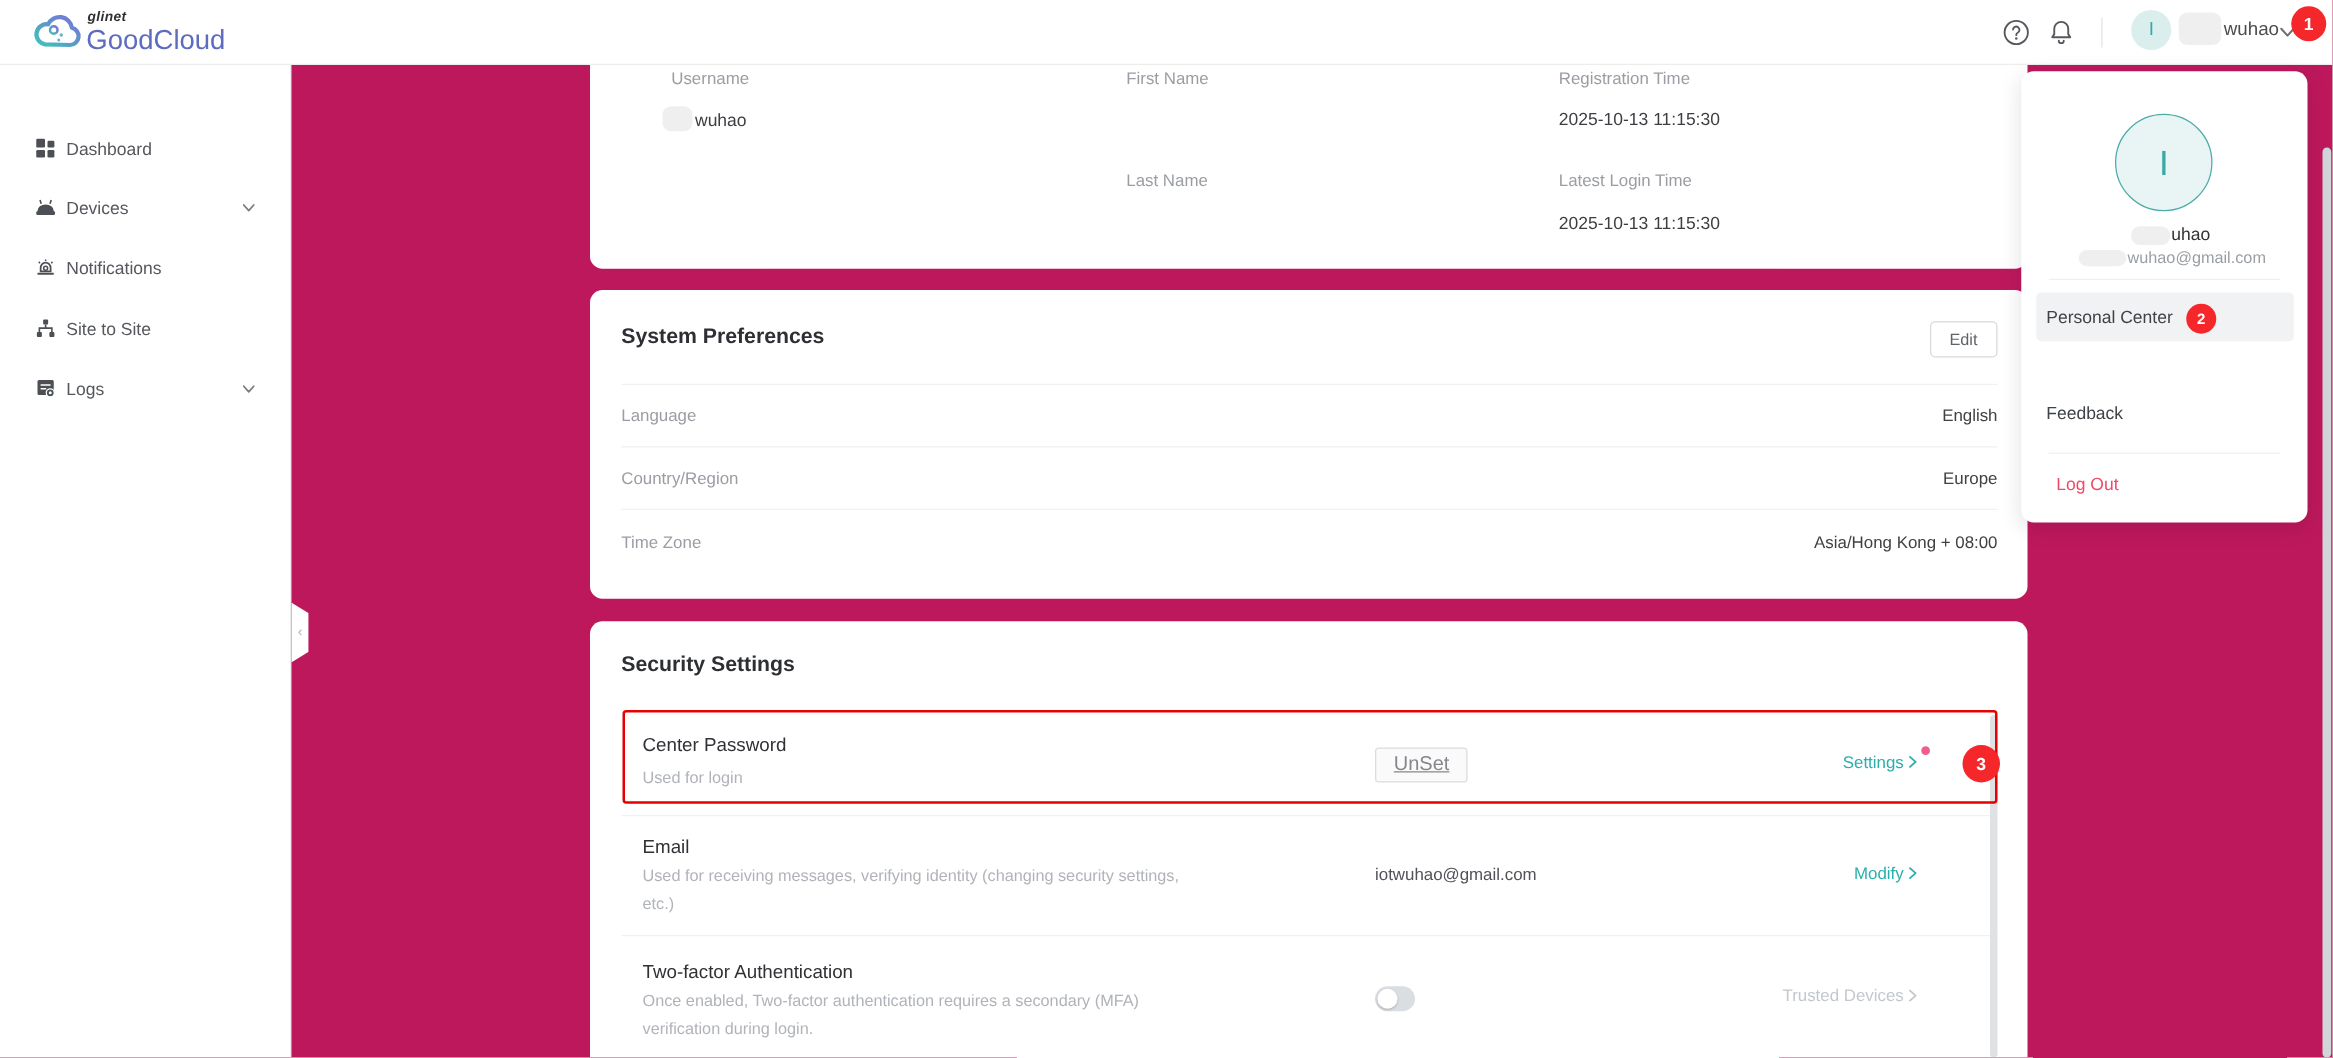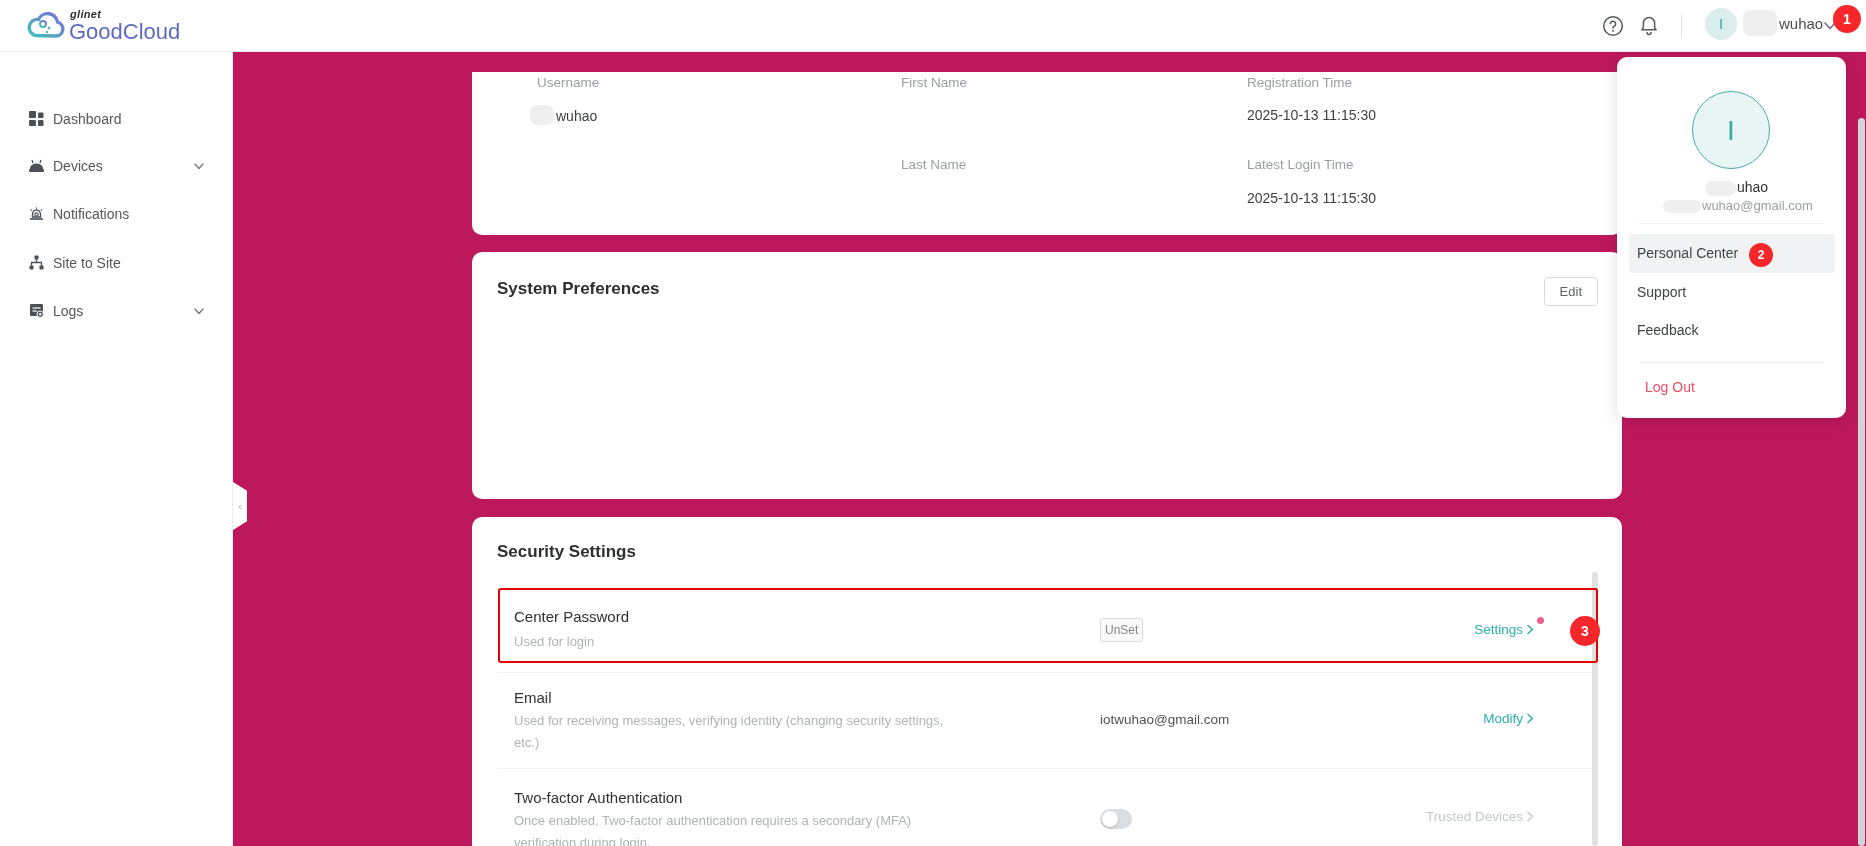--- a/index.html
+++ b/index.html
@@ -32,41 +32,41 @@
   .sidebar { left:0; top:52px; width:233px; height:794px; background:#fff; border-right:1px solid #ececec; z-index:4; }
   .side-item { position:absolute; left:0; width:233px; height:32px; cursor:pointer; }
   .side-item .s-icon { position:absolute; left:28px; top:7px; }
   .side-item .s-label { position:absolute; left:53px; top:8px; font-size:14px; color:#55575c; }
   .side-item .s-chevron { position:absolute; left:193px; top:12px; }
   .collapse-tab { left:233px; top:482px; width:14px; height:48px; background:#fff; z-index:6;
     clip-path:polygon(0 0, 100% 18%, 100% 82%, 0 100%);
     color:#a9abb0; font-size:11px; text-align:center; line-height:48px; cursor:pointer; }
 
   
-  .card { background:#fff; border-radius:10px;margin-top:20px; }
+  .card { background:#fff; border-radius:10px; }
   .card1 { left:472px; top:52px; width:1150px; height:163px; border-radius:0 0 10px 10px; }
   .lbl { position:absolute; font-size:13.5px; color:#9a9da3; }
   .val { position:absolute; font-size:14px; color:#3c3e42; }
 
   .card2 { left:472px; top:232px; width:1150px; height:247px; }
   .sec-title { position:absolute; left:25px; font-size:17px; font-weight:600; color:#2d2f33; }
   .edit-btn { position:absolute; right:24px; top:25px; background:#fff; border:1px solid #d9d9d9; border-radius:4px;
     font-size:13px; color:#5f6368; padding:6px 15px; cursor:pointer; font-family:inherit; }
   .sp-rows { position:absolute; left:25px; right:24px; top:75px; border-top:1px solid #f0f1f3; }
   .sp-row { display:flex; justify-content:space-between; align-items:center; height:50px; border-bottom:1px solid #f0f1f3; }
   .sp-row:last-child { border-bottom:none; }
   .sp-row .r-label { font-size:13.5px; color:#9a9da3; }
   .sp-row .r-value { font-size:13.5px; color:#3f4145; }
 
   .card3 { left:472px; top:497px; width:1150px; height:349px; border-radius:10px 10px 0 0; overflow:visible; }
   .row-title { position:absolute; left:42px; font-size:15px; color:#2f3135; }
   .row-desc { position:absolute; left:42px; font-size:13px; color:#b0b3b9; width:560px; }
   .red-rect { position:absolute; left:26px; top:71px; width:1100px; height:75px; border:2px solid #e60000; border-radius:3px; z-index:8; pointer-events:none; }
   .unset-tag { position:absolute; left:628px; top:101px; background:#fafafa; border:1px solid #dcdcdc; border-radius:3px;
-    font-size:12px; color:#85878c; padding:4px 4px; }
+    font-size:16px; color:#85878c; padding:4px 14px;text-decoration:underline; }
   .link { position:absolute; font-size:13.5px; color:#2aafad; cursor:pointer; display:flex; align-items:center; gap:3px; }
   .link.disabled { color:#c3c7ce; cursor:default; }
   .pink-dot { position:absolute; left:1065px; top:100px; width:7px; height:7px; border-radius:50%; background:#ee5f90; z-index:9; }
   .badge-3 { left:1098px; top:99px; width:30px; height:30px; line-height:30px; font-size:14px; }
   .ss-div { position:absolute; left:25px; right:24px; height:1px; background:#f0f1f3; }
   .toggle { position:absolute; left:628px; top:292px; width:32px; height:20px; border-radius:10px; background:#dadde1; cursor:pointer; }
   .toggle .knob { position:absolute; left:2px; top:2px; width:16px; height:16px; border-radius:50%; background:#fff; box-shadow:0 1px 2px rgba(0,0,0,.2); }
 
   
   .user-menu { left:1617px; top:57px; width:229px; height:361px; background:#fff; border-radius:10px;
@@ -204,20 +204,34 @@
     <div class="val" style="left:775px; top:35px">2025-10-13 11:15:30</div>
 
     <div class="lbl" style="left:429px; top:85px">Last Name</div>
     <div class="lbl" style="left:775px; top:85px">Latest Login Time</div>
     <div class="val" style="left:775px; top:118px">2025-10-13 11:15:30</div>
   </div>
 
   <div class="abs card card2">
     <div class="sec-title" style="top:27px">System Preferences</div>
     <button class="edit-btn">Edit</button>
+    <div class="sp-rows">
+      <div class="sp-row">
+        <span class="r-label">Language</span>
+        <span class="r-value">English</span>
+      </div>
+      <div class="sp-row">
+        <span class="r-label">Country/Region</span>
+        <span class="r-value">Europe</span>
+      </div>
+      <div class="sp-row">
+        <span class="r-label">Time Zone</span>
+        <span class="r-value">Asia/Hong Kong + 08:00</span>
+      </div>
+    </div>
   </div>
 
   <div class="abs card card3">
     <div class="sec-title" style="top:25px">Security Settings</div>
 
     <div class="red-rect"></div>
     <div class="row-title" style="top:91px">Center Password</div>
     <div class="row-desc" style="top:117px">Used for login</div>
     <div class="unset-tag">UnSet</div>
     <div class="link" style="right:88px; top:105px">
@@ -259,21 +273,20 @@
   <div class="abs user-menu">
     <div class="um-avatar">I</div>
     <div class="censor um-censor-name"></div>
     <div class="um-name">uhao</div>
     <div class="censor um-censor-mail"></div>
     <div class="um-mail">wuhao@gmail.com</div>
     <div class="um-div" style="top:166px"></div>
 
     <div class="um-item active" style="top:177px">Personal Center</div>
     <div class="abs ann-badge badge-2">2</div>
-    <div class="um-item" style="top:216px">Support</div>
     <div class="um-item" style="top:254px">Feedback</div>
     <div class="um-div" style="top:305px"></div>
     <div class="um-logout">Log Out</div>
   </div>
 
   <div class="abs inner-scroll"></div>
   <div class="abs page-scroll"></div>
 
 </div>
 

